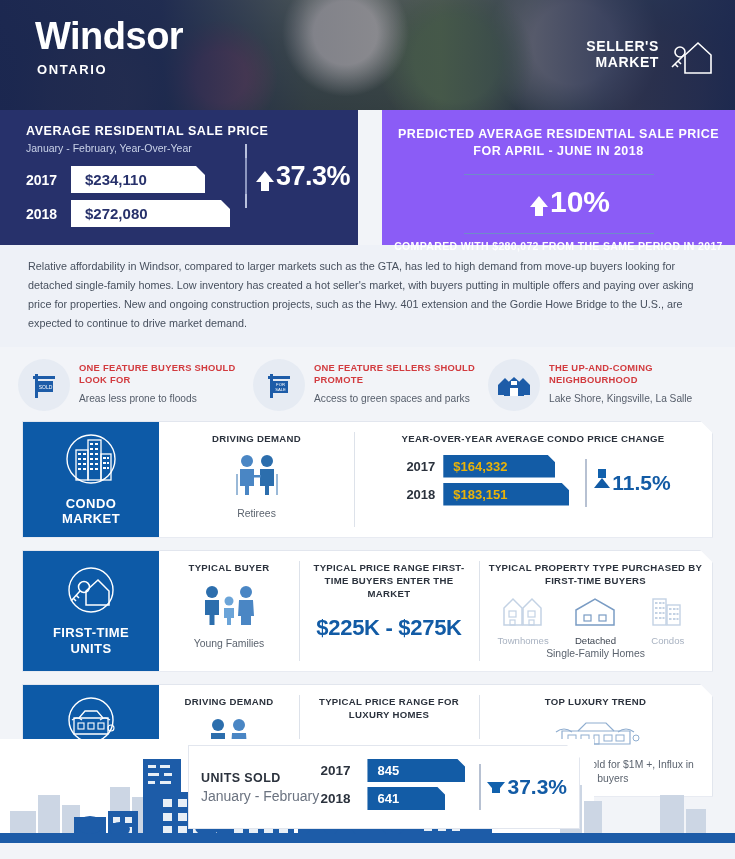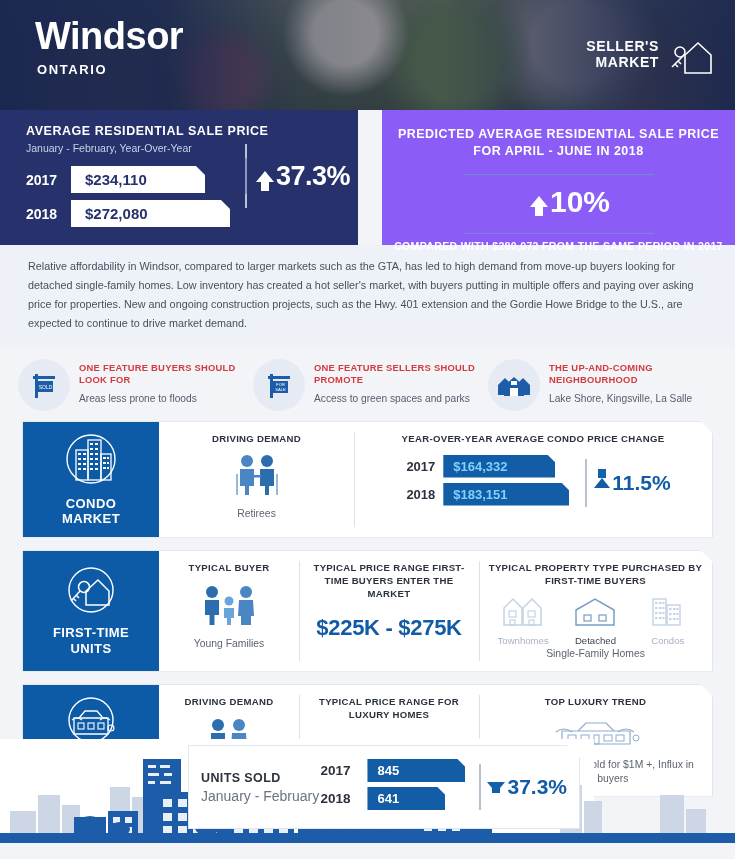--- a/index.html
+++ b/index.html
@@ -85,21 +85,21 @@
   .cells{flex:1;display:flex;}
   .cell{flex:1;padding:11px 8px 10px;text-align:center;position:relative;box-sizing:border-box;}
   .cell + .cell:before{content:"";position:absolute;left:0;top:10px;bottom:10px;width:1px;background:#dde2ea;}
   .cell-head{font-size:9.6px;font-weight:bold;color:#2b323d;letter-spacing:.3px;line-height:1.35;}
   .cell-cap{font-size:10.4px;color:#5c646f;margin-top:7px;line-height:1.35;}
   .bigprice{font-size:22px;font-weight:bold;color:#125ba5;margin-top:14px;letter-spacing:-.3px;}
 
   .condorows{margin-top:9px;display:flex;align-items:center;justify-content:center;}
   .crow{display:flex;align-items:center;margin-bottom:5px;}
   .cyr{font-size:13px;font-weight:bold;color:#2b323d;width:40px;text-align:right;margin-right:8px;}
-  .cbar{background:#135ca6;color:#7dd3fc;font-weight:bold;font-size:13px;padding:4px 10px;text-align:left;
+  .cbar{background:#135ca6;color:#eab308;font-weight:bold;font-size:13px;padding:4px 10px;text-align:left;
     clip-path:polygon(0 0, calc(100% - 8px) 0, 100% 8px, 100% 100%, 0 100%);}
   .cbar-a{width:92px;}
   .cbar-b{width:106px;}
   .cdelta{display:flex;align-items:center;margin-left:16px;}
   .ctick{width:2px;height:48px;background:#b7c1d2;margin-right:7px;}
   .cdelta-val{color:#125ba5;font-size:21px;font-weight:bold;}
 
   .ptypes{display:flex;justify-content:space-around;margin-top:6px;}
   .ptype{text-align:center;width:66px;}
   .ptype-label{font-size:9.6px;margin-top:3px;color:#a8b2c1;}

